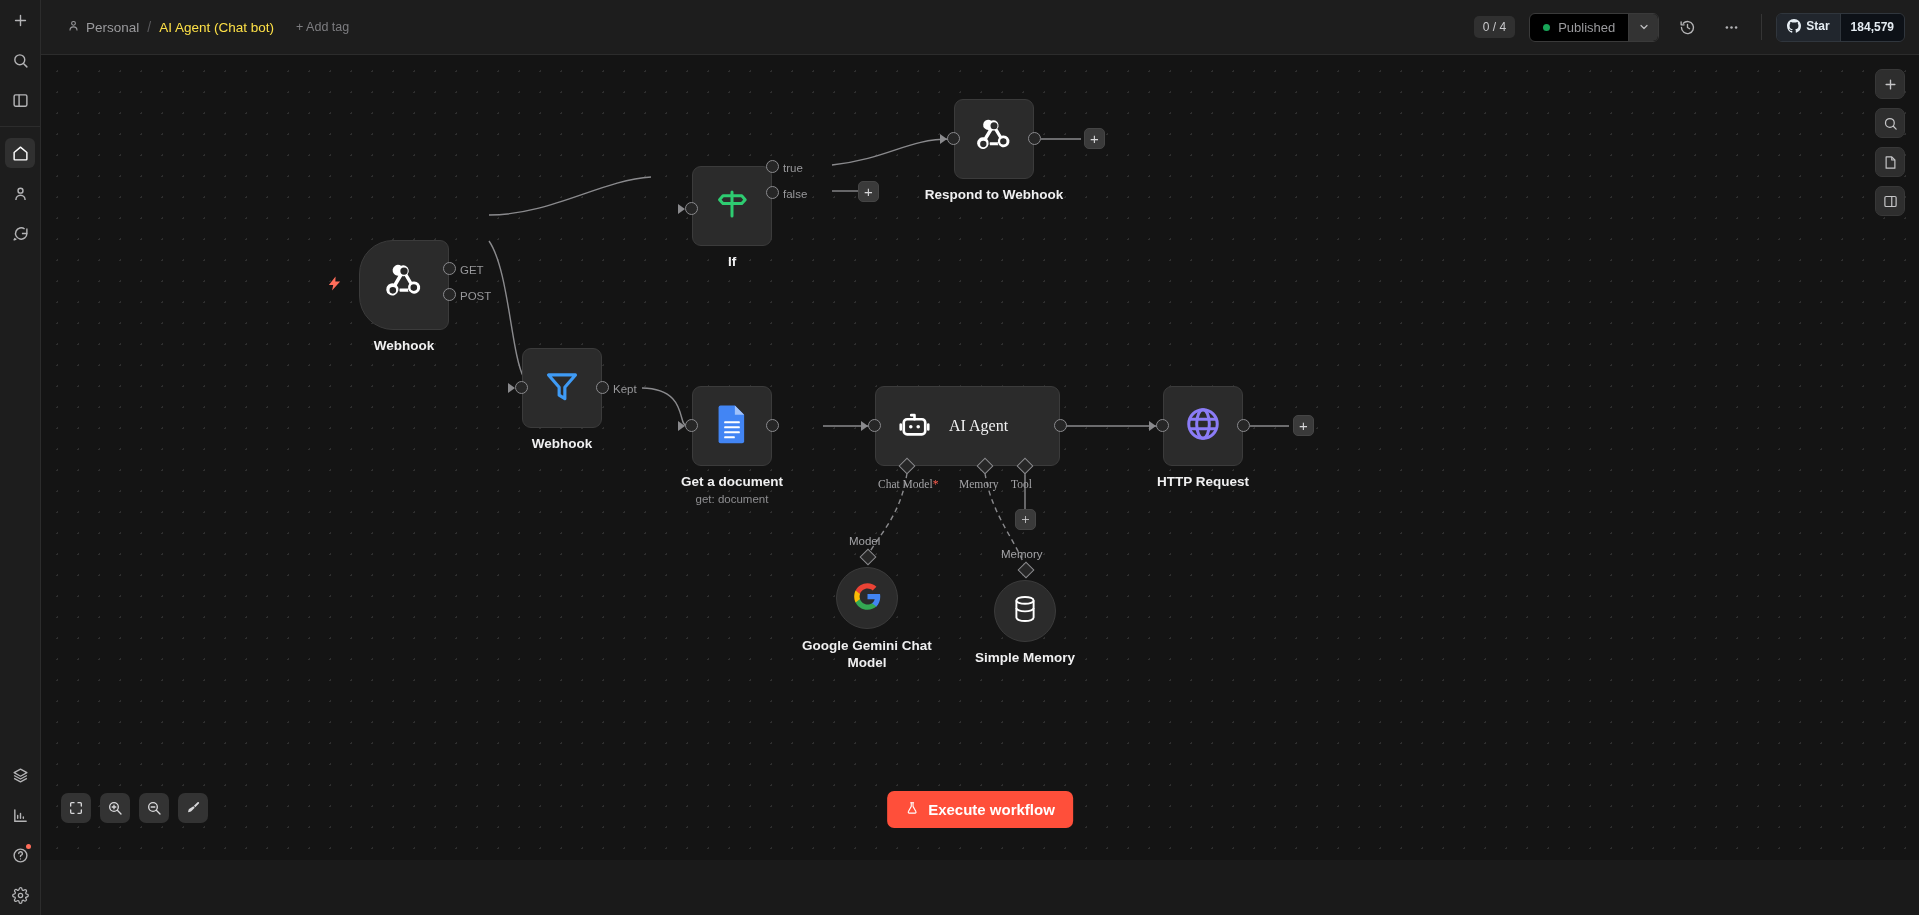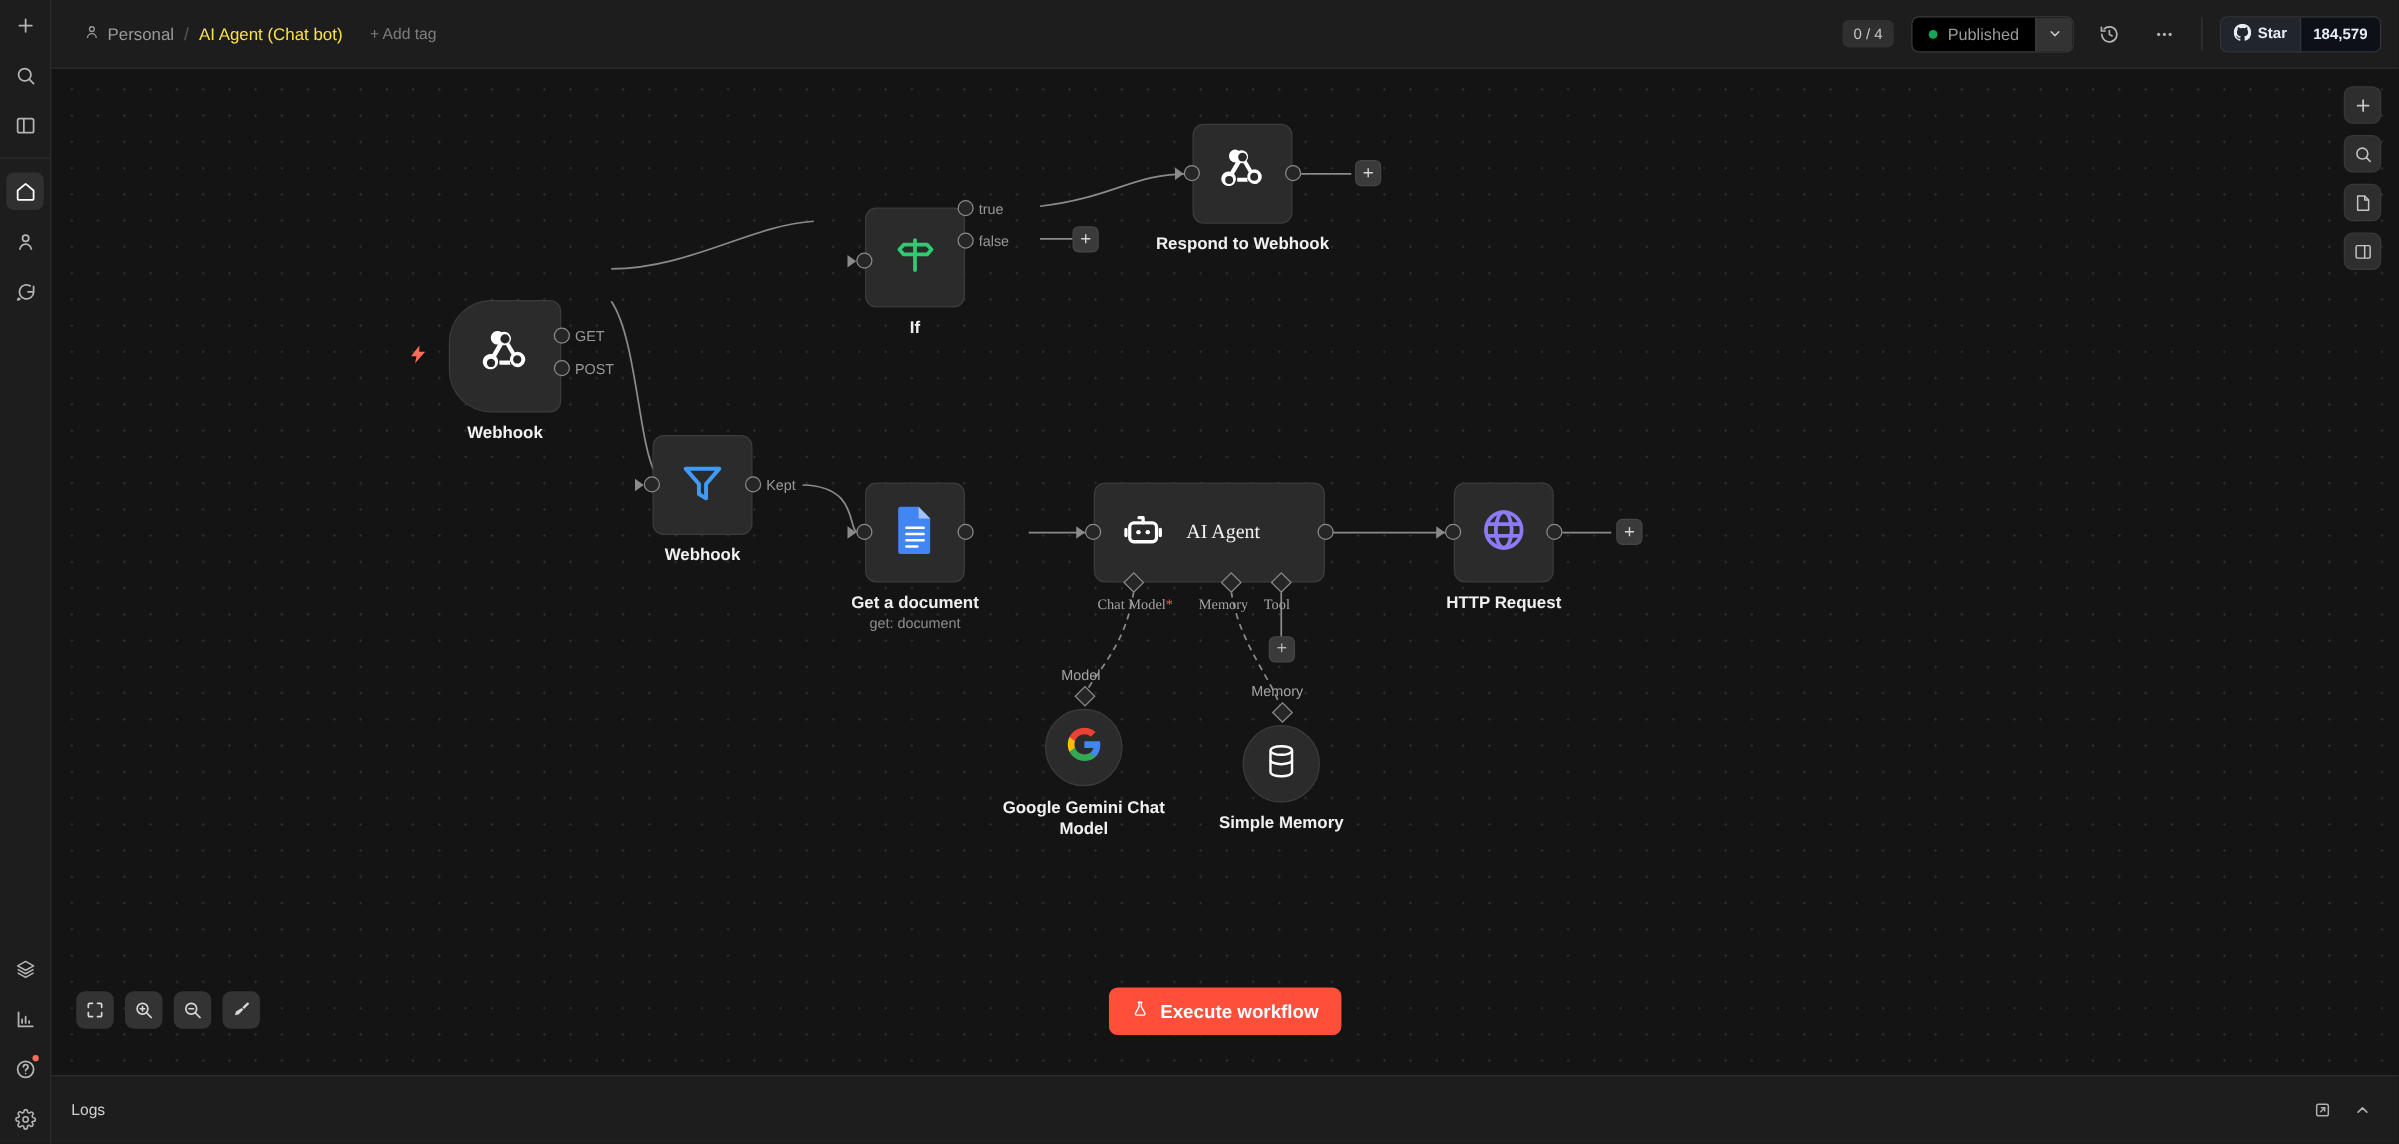--- a/index.html
+++ b/index.html
@@ -626,31 +626,14 @@
       <span>
         <svg viewBox="0 0 24 24" fill="none" stroke="#ffffff" stroke-width="1.9" stroke-linejoin="round" stroke-linecap="round">
             <path d="M9.5 3h5"></path>
             <path d="M10.5 3v6.2L5.6 18A1.8 1.8 0 0 0 7.2 20.8h9.6A1.8 1.8 0 0 0 18.4 18L13.5 9.2V3"></path>
           </svg>
       </span>
       <span>Execute workflow</span>
     </button>
   </div>
 
-  <div id="logs-bar">
-    <div id="logs-label">Logs</div>
-    <div id="logs-right">
-      <div class="log-icon" title="Open in new window">
-        <svg viewBox="0 0 24 24" fill="none" stroke="currentColor" stroke-width="2" stroke-linecap="round" stroke-linejoin="round">
-            <rect x="4" y="4" width="16" height="16" rx="2.5"></rect>
-            <path d="M9.5 14.5L15 9"></path>
-            <path d="M10.5 9H15v4.5"></path>
-          </svg>
-      </div>
-      <div class="log-icon" title="Expand logs">
-        <svg viewBox="0 0 24 24" fill="none" stroke="currentColor" stroke-width="2.2" stroke-linecap="round" stroke-linejoin="round">
-            <path d="M6 15l6-6 6 6"></path>
-          </svg>
-      </div>
-    </div>
-  </div>
 
 </div>
 
 </body></html>

